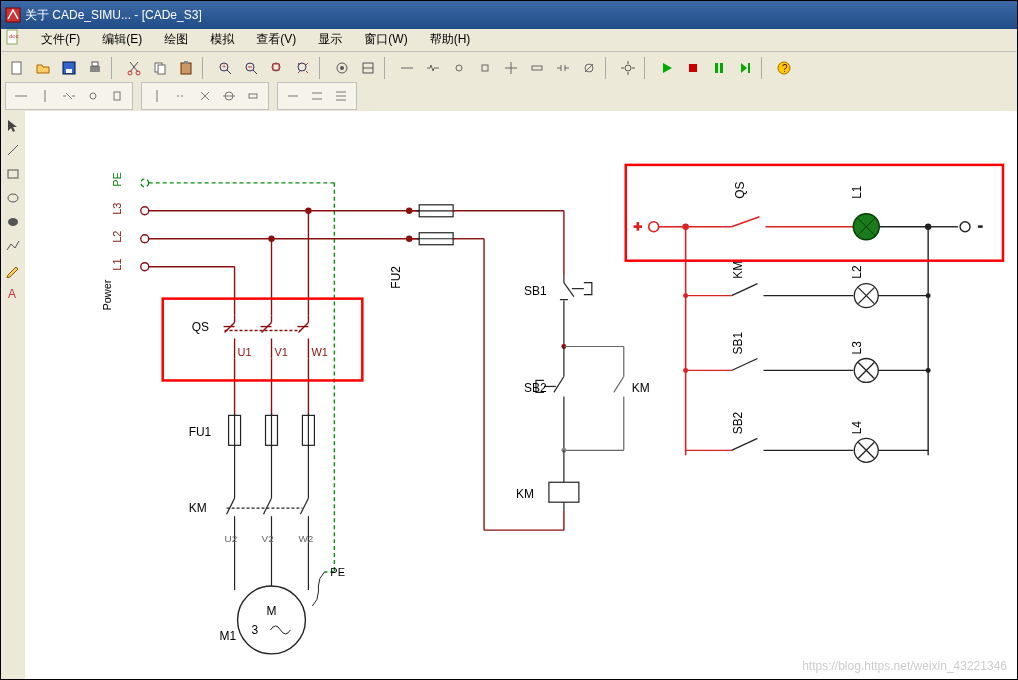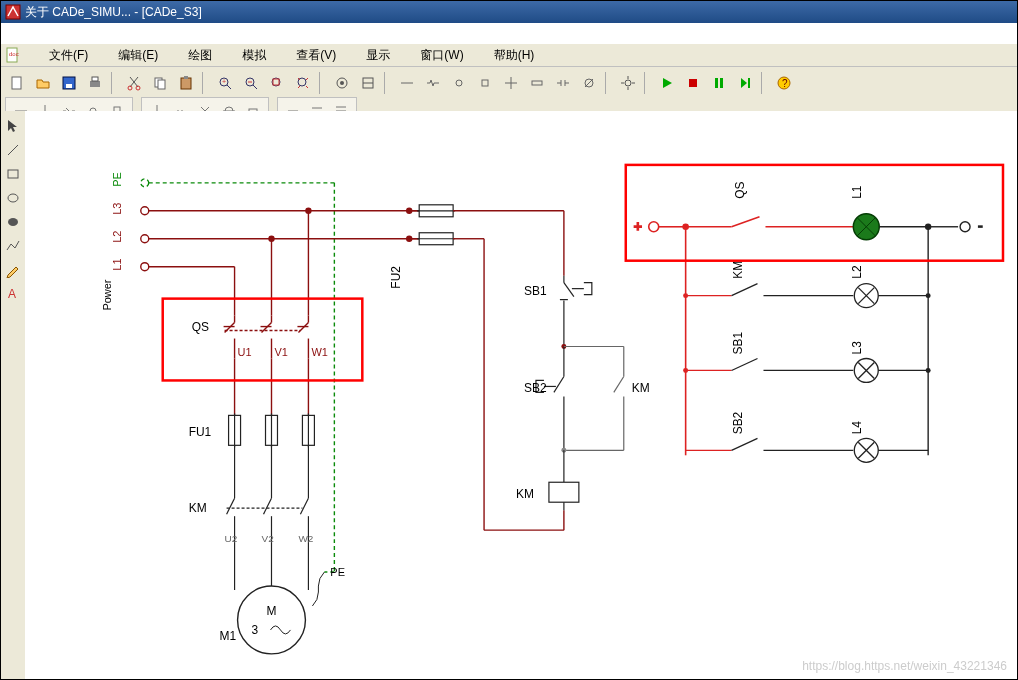--- a/index.html
+++ b/index.html
@@ -1,22 +1,22 @@
 <!DOCTYPE html>
 <html><head>
 <meta charset="utf-8">
 <style>
   html,body{margin:0;padding:0;font-family:"Microsoft YaHei",Tahoma,Arial,sans-serif;font-size:12px;background:#fff;color:#000;}
   .window{width:1018px;height:680px;position:relative;overflow:hidden;border:1px solid #000;box-sizing:border-box;}
   
-  .titlebar{height:22px;background:linear-gradient(#3d6aa7,#1f4b86);color:#fff;display:flex;align-items:center;padding:0 4px;font-size:12px;}
+  .titlebar{height:28px;background:linear-gradient(#3d6aa7,#1f4b86);color:#fff;display:flex;align-items:center;padding:0 4px;font-size:12px;}
   .titlebar .icon{width:16px;height:16px;margin-right:4px;display:inline-block;}
   .titlebar .icon svg{width:16px;height:16px;}
   
-  .menubar{height:22px;background:#ece9d8;border-bottom:1px solid #c0c0c0;display:flex;align-items:center;padding:0 4px;gap:18px;margin-top:21px;}
+  .menubar{height:22px;background:#ece9d8;border-bottom:1px solid #c0c0c0;display:flex;padding:0 4px;gap:10px;}
   .menubar .mi{padding:2px 6px;cursor:default;}
   .menubar .doc-icon{width:16px;height:16px;margin-right:4px;}
   
   .toolbars{background:#ece9d8;border-bottom:1px solid #aaa;padding:2px 4px;}
   .tbrow{display:flex;align-items:center;gap:2px;margin:2px 0;}
   .tb{width:22px;height:22px;display:flex;align-items:center;justify-content:center;border:1px solid transparent;}
   .tb svg{width:16px;height:16px;}
   .tsep{width:6px;height:22px;border-left:1px solid #aaa;margin:0 2px;}
   .toolgroup{display:flex;align-items:center;border:1px solid #c0c0c0;padding:1px 3px;background:#f5f3ea;margin-right:6px;}
   

